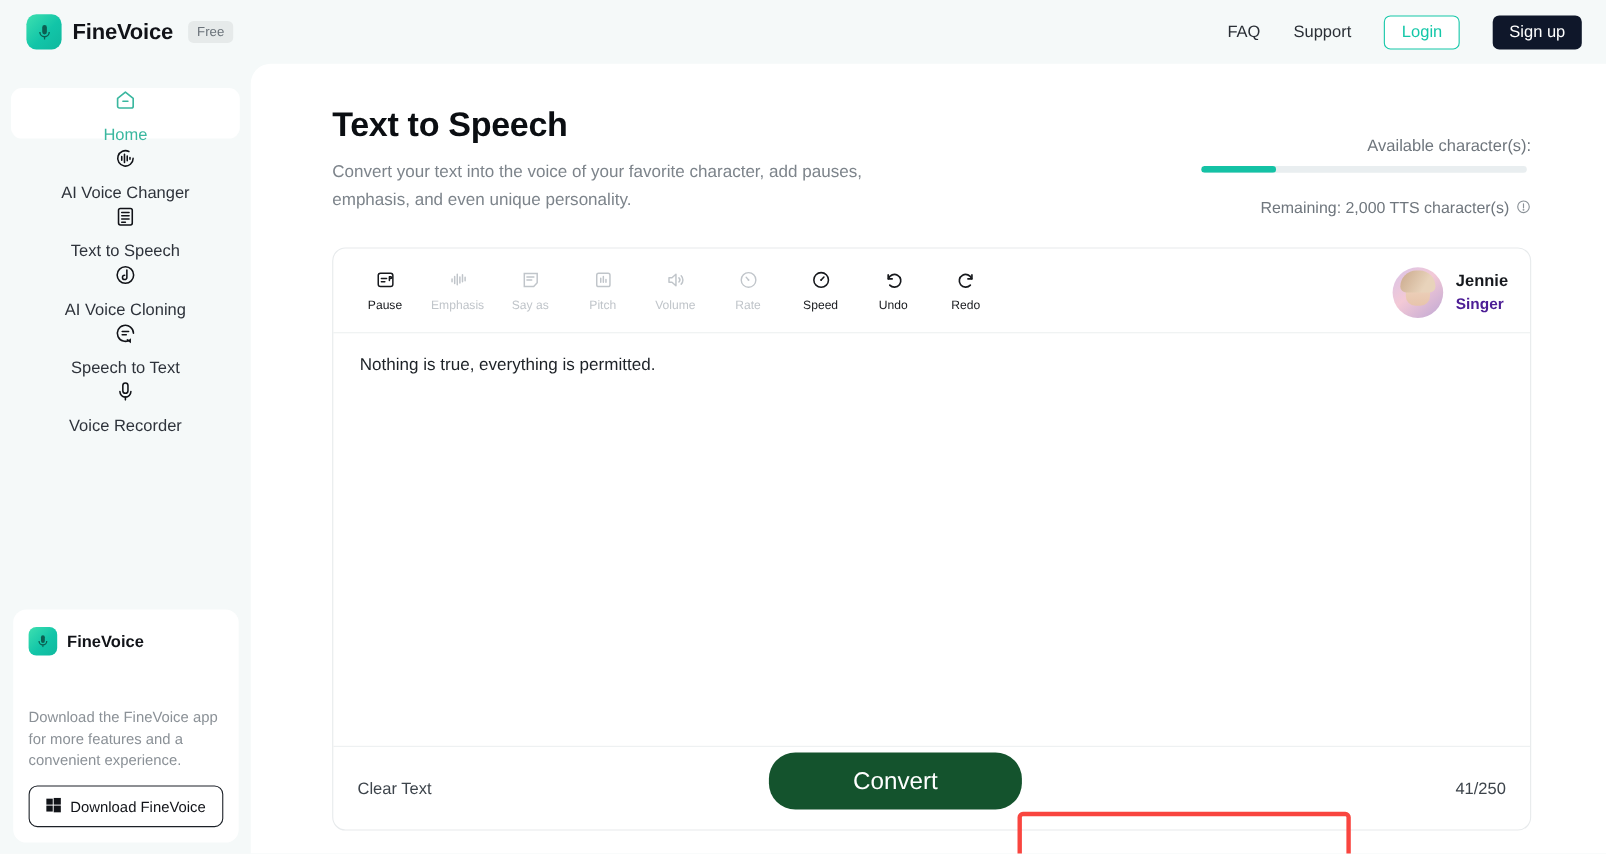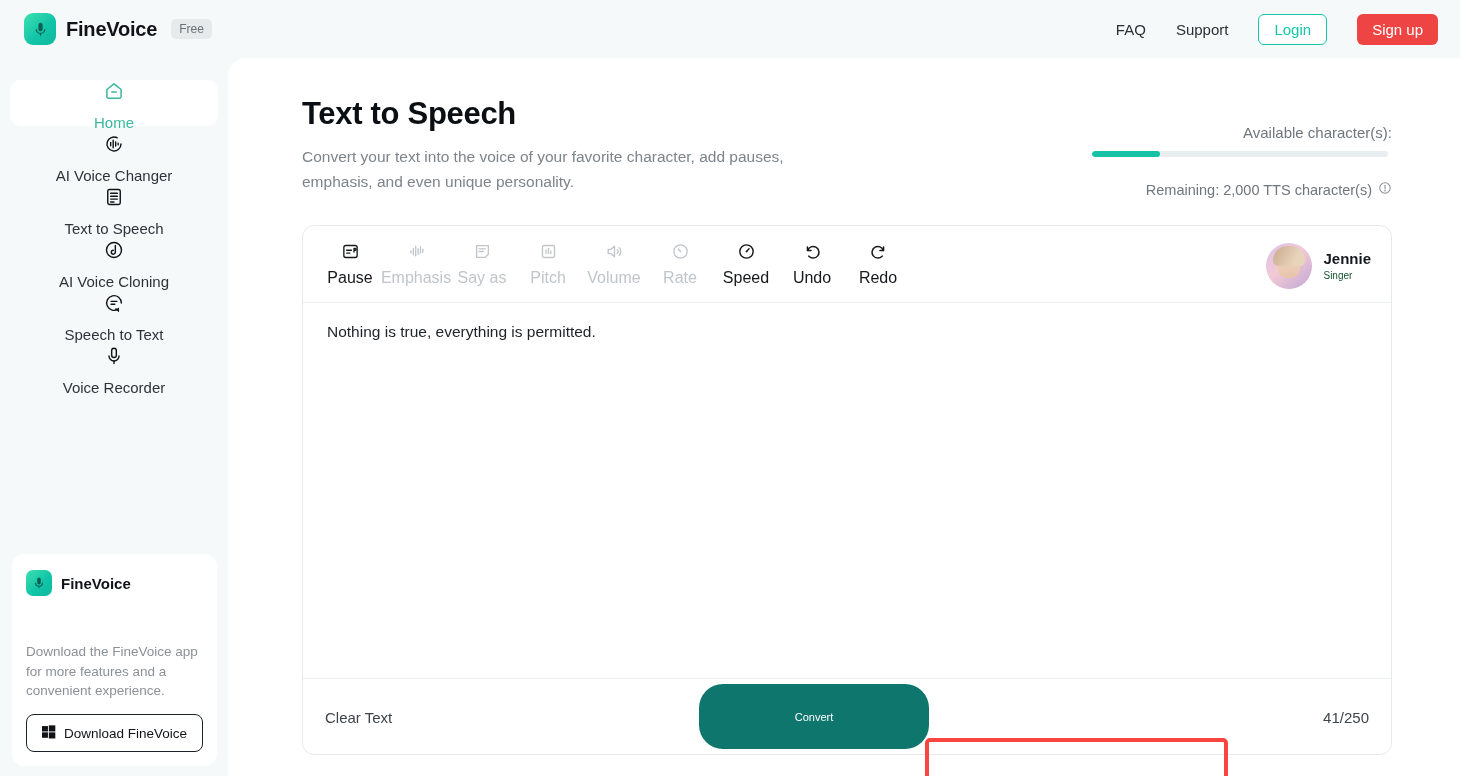--- a/index.html
+++ b/index.html
@@ -33,21 +33,21 @@
     margin-left: auto; margin-right: 22px;
     display: flex; align-items: center; gap: 30px;
   }
   .hlink { font-size: 15px; color: #2a2f36; cursor: pointer; }
   .btn-login {
     font-size: 15px; color: #14c7a8;
     border: 1.4px solid #14c7a8; border-radius: 6px;
     padding: 6px 15px; background: #ffffff; cursor: pointer;
   }
   .btn-signup {
-    font-size: 15px; color: #ffffff; background: #ef4444;
+    font-size: 15px; color: #ffffff; background: #0f172a;
     border: none; border-radius: 6px; padding: 7px 15px; cursor: pointer;
   }
 
   
   .sidebar {
     position: absolute; top: 58px; left: 0; width: 228px; height: 718px;
     background: #f5f9f9;
   }
   .nav { padding: 22px 10px 0 10px; }
   .nav-item {
@@ -97,21 +97,21 @@
     position: absolute; left: 74px; top: 167px;
     width: 1090px; height: 530px;
     border: 1px solid #e7eaec; border-radius: 12px; background: #ffffff;
   }
   .toolbar { height: 76px; display: flex; align-items: center; padding-left: 14px; position: relative; }
   .tool {
     width: 66px; display: flex; flex-direction: column; align-items: center; gap: 7px;
     cursor: pointer; color: #17191d;
   }
   .tool.disabled { color: #c0c5ca; cursor: default; }
-  .tool-label { font-size: 16px; }
+  .tool-label { font-size: 11px; }
   .tool-ico { height: 20px; display: flex; align-items: center; justify-content: center; }
   .voice {
     position: absolute; right: 8px; top: 12px;
     display: flex; align-items: center; gap: 11px; padding: 5px 12px 5px 5px;
     border-radius: 28px; cursor: pointer;
   }
   .avatar {
     width: 46px; height: 46px; border-radius: 50%; overflow: hidden; flex: none;
     background: linear-gradient(140deg, #d8c3e8 0%, #f3c9d6 45%, #bfa7d4 100%);
     position: relative;
@@ -120,30 +120,30 @@
     content: ""; position: absolute; left: 12px; top: 9px; width: 22px; height: 26px;
     border-radius: 11px 11px 9px 9px;
     background: linear-gradient(180deg, #f0d8c4 0%, #e7c4ab 100%);
   }
   .avatar::after {
     content: ""; position: absolute; left: 7px; top: 3px; width: 32px; height: 20px;
     border-radius: 16px 16px 6px 6px;
     background: linear-gradient(120deg, #caa98c 0%, #e8d3bb 70%);
   }
   .voice-name { font-size: 15px; font-weight: bold; color: #15181d; line-height: 1.35; }
-  .voice-role { font-size: 10px; color: #14532d; line-height: 1.35; }
+  .voice-role { font-size: 14px; color: #4c1d95; line-height: 1.35; font-weight: bold; }
 
   .divider { height: 1px; background: #edf0f1; }
   .editor { height: 375px; padding: 20px 24px; font-size: 15.5px; color: #1d2227; }
   .footer { height: 77px; display: flex; align-items: center; position: relative; }
   .clear-text { margin-left: 22px; font-size: 15px; color: #3d444b; cursor: pointer; }
   .convert-wrap { position: absolute; left: 396px; top: 5px; }
   .convert-btn {
-    width: 230px; height: 65px; border: none; border-radius: 24px;
-    background: #0f766e; color: #ffffff; font-size: 11px; cursor: pointer;
+    width: 230px; height: 52px; border: none; border-radius: 24px;
+    background: #14532d; color: #ffffff; font-size: 22px; cursor: pointer;
   }
   .highlight {
     position: absolute; left: 697px; top: 680px; width: 303px; height: 80px;
     border: 4px solid #f9453f; border-radius: 5px; pointer-events: none;
   }
   .counter { position: absolute; right: 22px; font-size: 15px; color: #3d444b; }
 </style>
 </head>
 <body>
 

